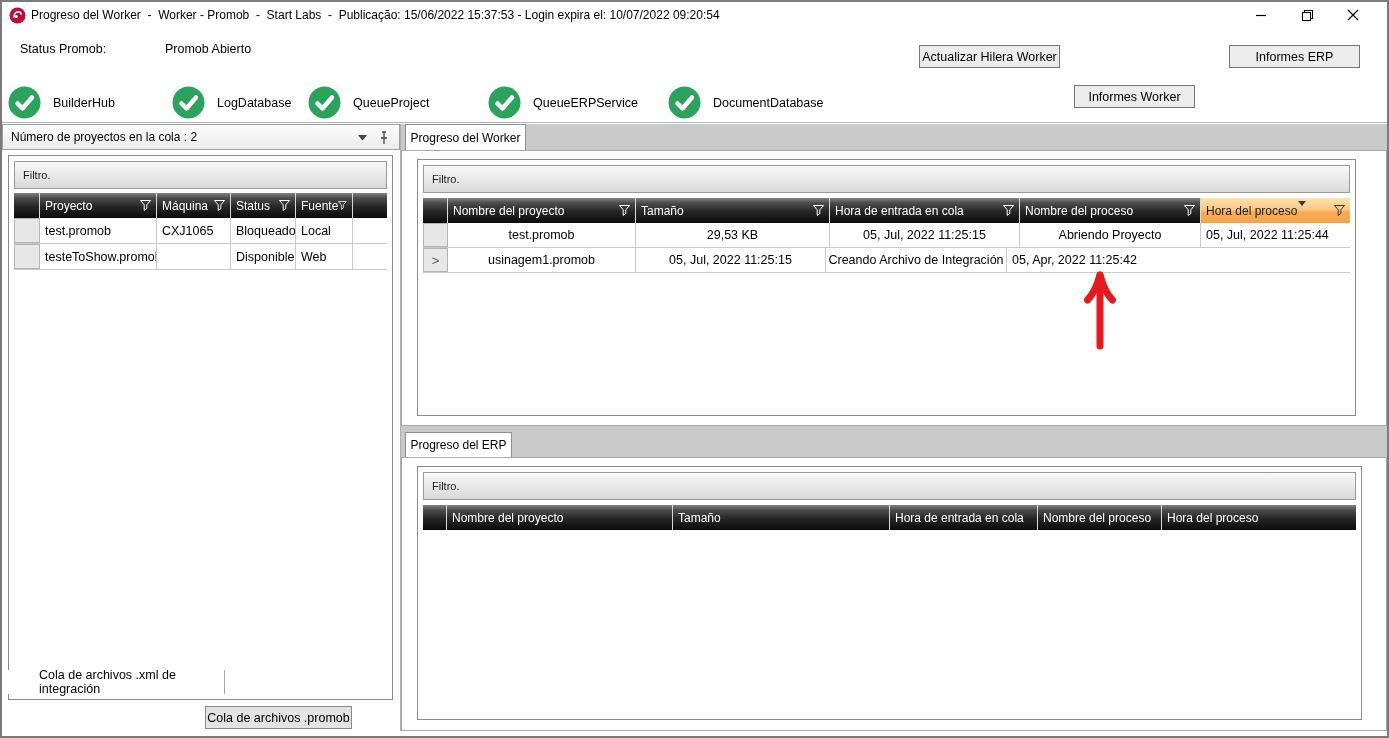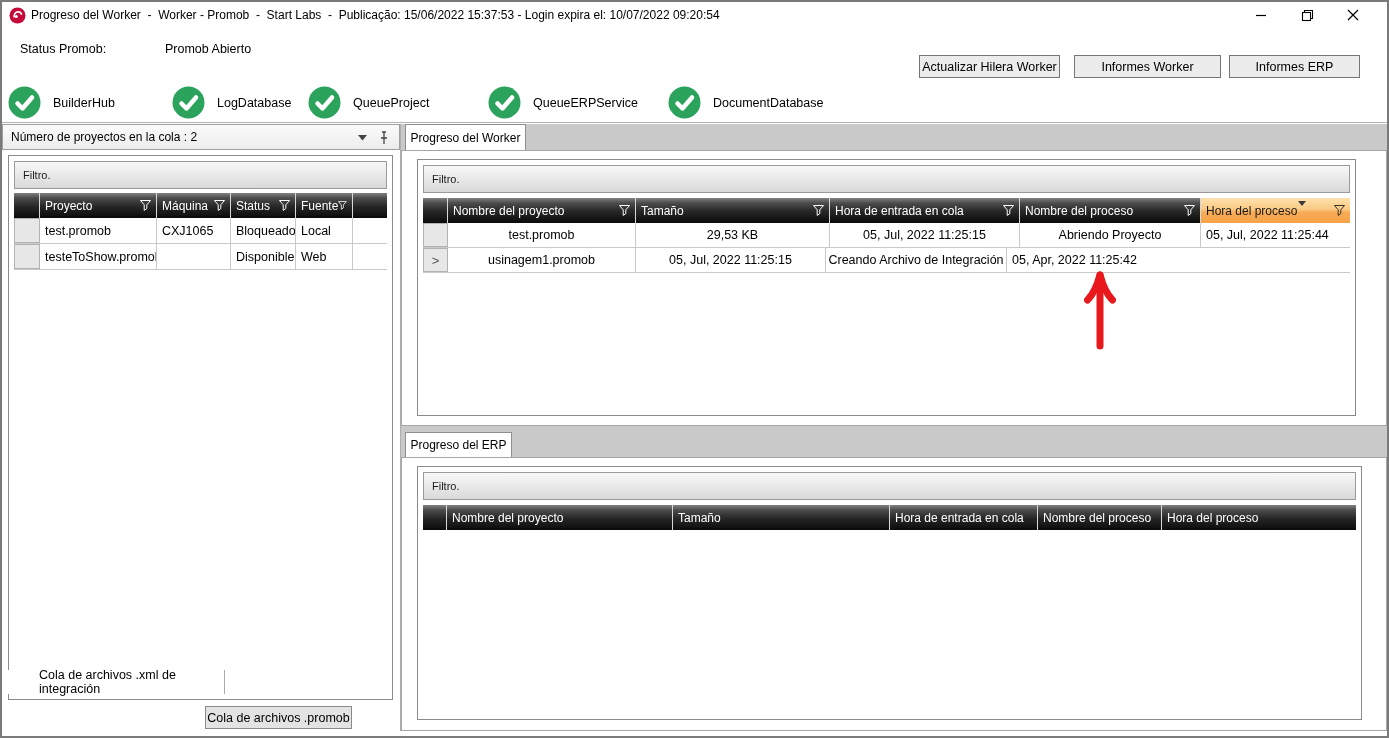--- a/index.html
+++ b/index.html
@@ -10,22 +10,22 @@
   
   .titlebar { left:0; top:0; width:1389px; height:30px; background:#fff; }
   .app-icon { left:9px; top:7px; }
   .win-title { left:31px; top:8px; font-size:12px; white-space:pre; color:#000; }
   .win-btn { top:0; height:30px; width:46px; display:flex; align-items:center; justify-content:center; }
   .btn-min { left:1238px; } .btn-restore { left:1284px; } .btn-close { left:1330px; }
 
   
   .status-label { left:20px; top:42px; font-size:12.5px; }
   .status-value { left:165px; top:42px; font-size:12.5px; }
-  .btn { height:23px; top:55px; background:#ECECEC; border:1px solid #767676; font-size:12.5px; display:flex; align-items:center; justify-content:center; }
-  .btn1 { left:919px; width:141px; } .btn2 { left:1074px; width:147px; } .btn3 { left:1229px; width:131px; }
+  .btn { height:23px; top:45px; background:#ECECEC; border:1px solid #767676; font-size:12.5px; display:flex; align-items:center; justify-content:center; }
+  .btn1 { left:919px; width:141px; } .btn2 { left:1074px; width:121px;margin-top:40px; } .btn3 { left:1229px; width:131px; }
 
   
   .service { top:86px; display:flex; align-items:center; gap:12px; font-size:12.5px; }
   .svc0{left:8px;} .svc1{left:172px;} .svc2{left:308px;} .svc3{left:488px;} .svc4{left:668px;}
 
   .hline { left:0; top:122px; width:1389px; height:1px; background:#b4b4b4; }
   .vline { left:400px; top:124px; width:1px; height:607px; background:#aeaeae; }
 
   
   .dock-header { left:2px; top:124px; width:398px; height:26px; background:linear-gradient(180deg,#FBFBFB,#ECECEC); border:1px solid #9f9f9f; display:flex; align-items:center; padding:0 8px; font-size:12px; }

